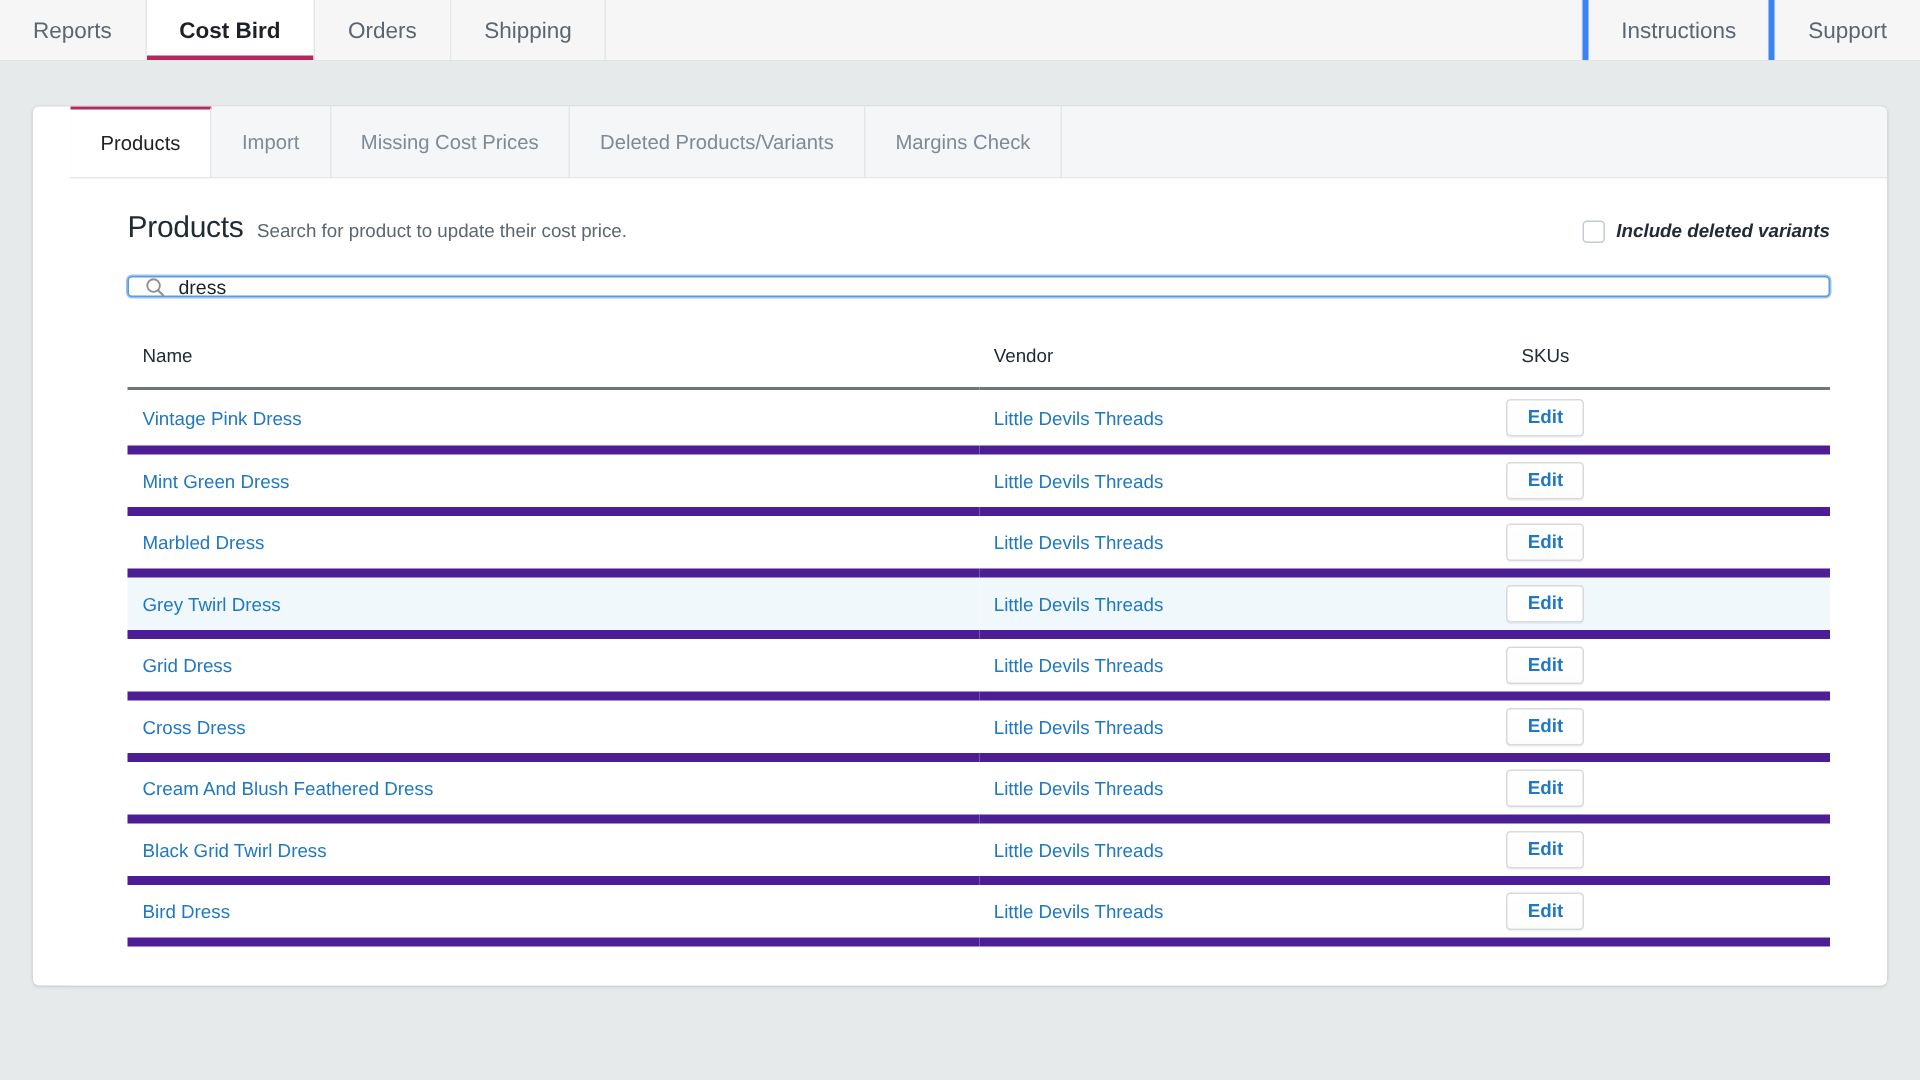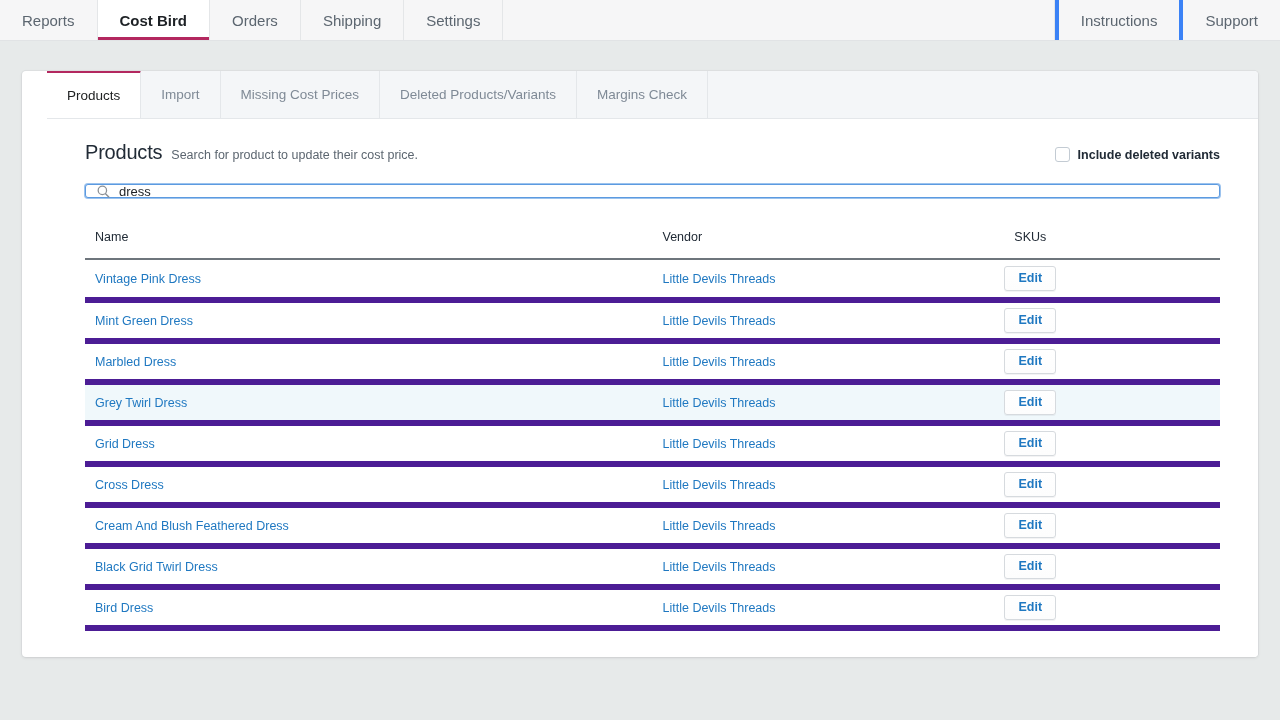--- a/index.html
+++ b/index.html
@@ -93,25 +93,25 @@
     font-weight: 400;
     letter-spacing: -0.2px;
   }
   .page-sub {
     font-size: 12.5px;
     color: #5c6670;
     margin-left: 9px;
   }
   .cb-wrap {
     margin-left: auto;
-    display: flex; align-items: center;
+    display: flex; 
     gap: 8px;
     cursor: pointer;
     align-self: center;
-    position: absolute; right: 0; top: 6px;
+    position: absolute; right: 0; top: 6px; font-style: italic;
   }
   .cb-box {
     width: 15px; height: 15px;
     border: 1px solid #c3cbd3;
     border-radius: 3px;
     background: #fff;
     display: inline-block;
   }
   .cb-label { font-size: 12.5px; font-weight: 700; color: #212b36; }
 
@@ -183,21 +183,20 @@
 </style>
 </head>
 <body>
 
 <div class="topnav">
   <div class="topnav-left" id="topnav-left">
       <div class="navitem">Reports</div>
       <div class="navitem active">Cost Bird</div>
       <div class="navitem">Orders</div>
       <div class="navitem">Shipping</div>
-      <div class="navitem">Settings</div>
     </div>
   <div class="nav-spacer"></div>
   <div class="topnav-right" id="topnav-right">
       <div class="navitem">Instructions</div>
       <div class="navitem">Support</div>
     </div>
 </div>
 
 <div class="page">
   <div class="card">

